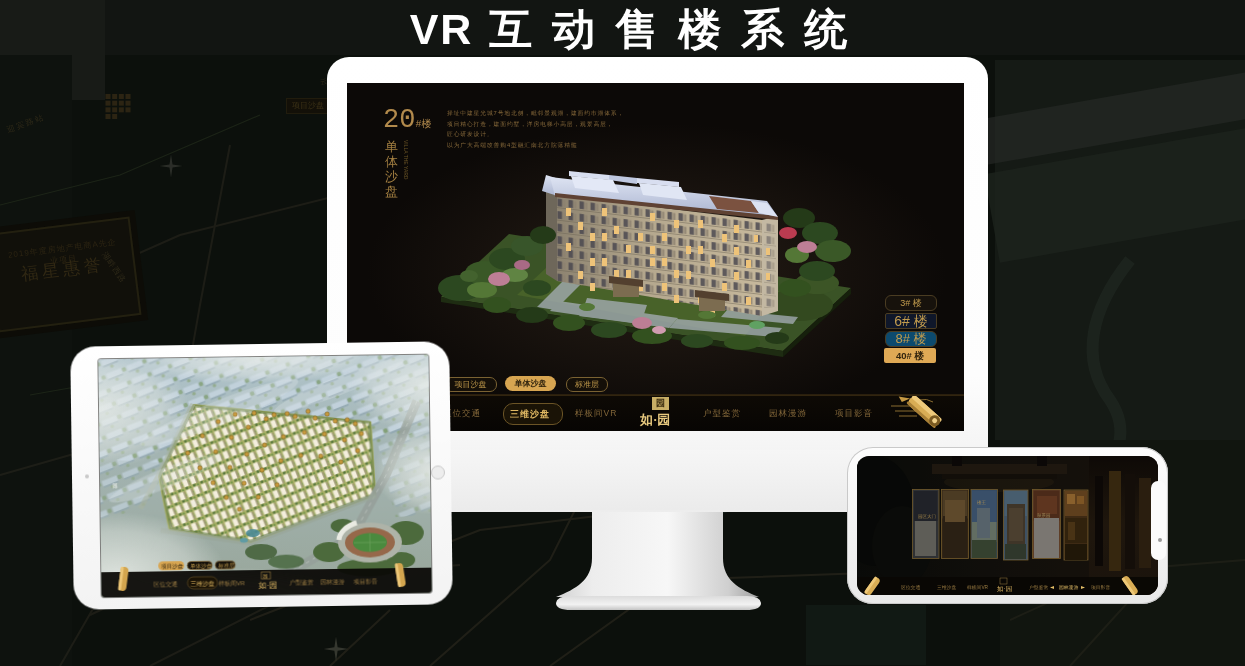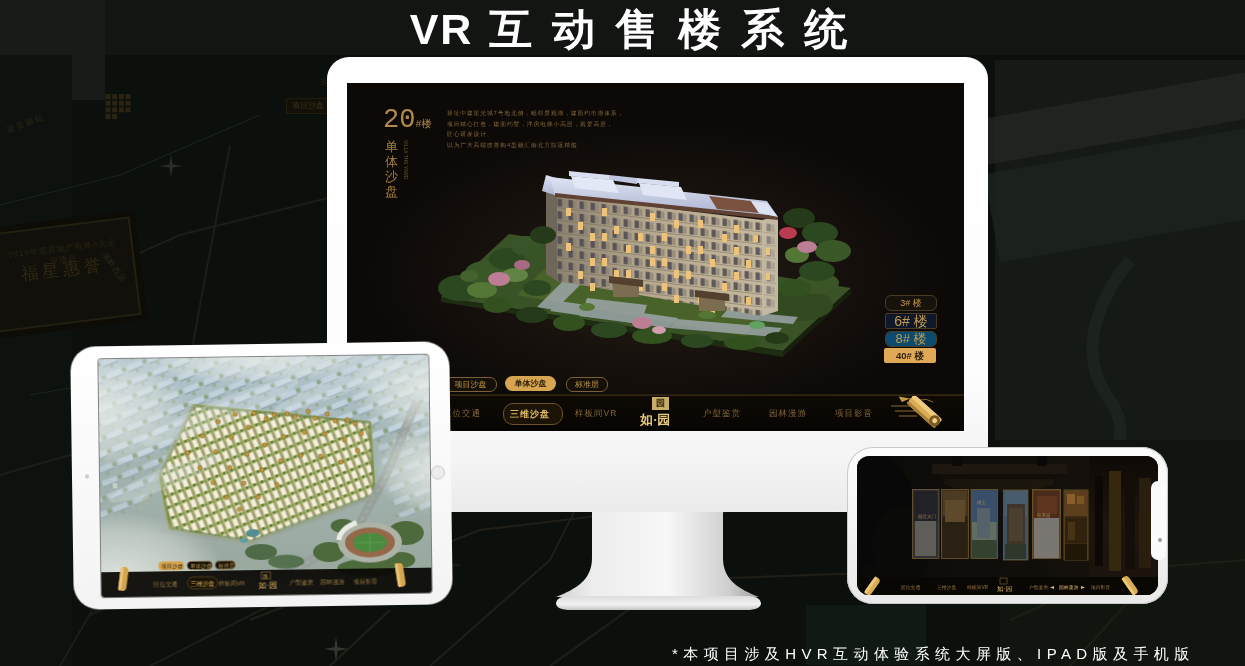--- a/index.html
+++ b/index.html
@@ -636,16 +636,14 @@
       <rect x="12" y="120" width="2.8" height="20" rx="1.4" fill="#eec878" transform="rotate(35 15 130)"></rect>
       <rect x="270" y="119" width="7" height="21" rx="3.5" fill="#d9ad55" transform="rotate(-35 273 130)"></rect>
       <rect x="270" y="119" width="2.8" height="21" rx="1.4" fill="#eec878" transform="rotate(-35 273 130)"></rect>
     </svg>
 
     <div class="abs" style="left:304px;top:34px;width:15px;height:79px;border-radius:7px;background:#fbfbfb;"></div>
 
     <div class="abs" style="left:311px;top:91px;width:4px;height:4px;border-radius:50%;background:#9a9a9a;"></div>
   </div>
 
-  <div class="abs" style="left:672px;top:645px;color:#ffffff;font-size:15px;
-       letter-spacing:5.4px;">*本项目涉及HVR互动体验系统大屏版、IPAD版及手机版</div>
 
 </div>
 
 </body></html>

